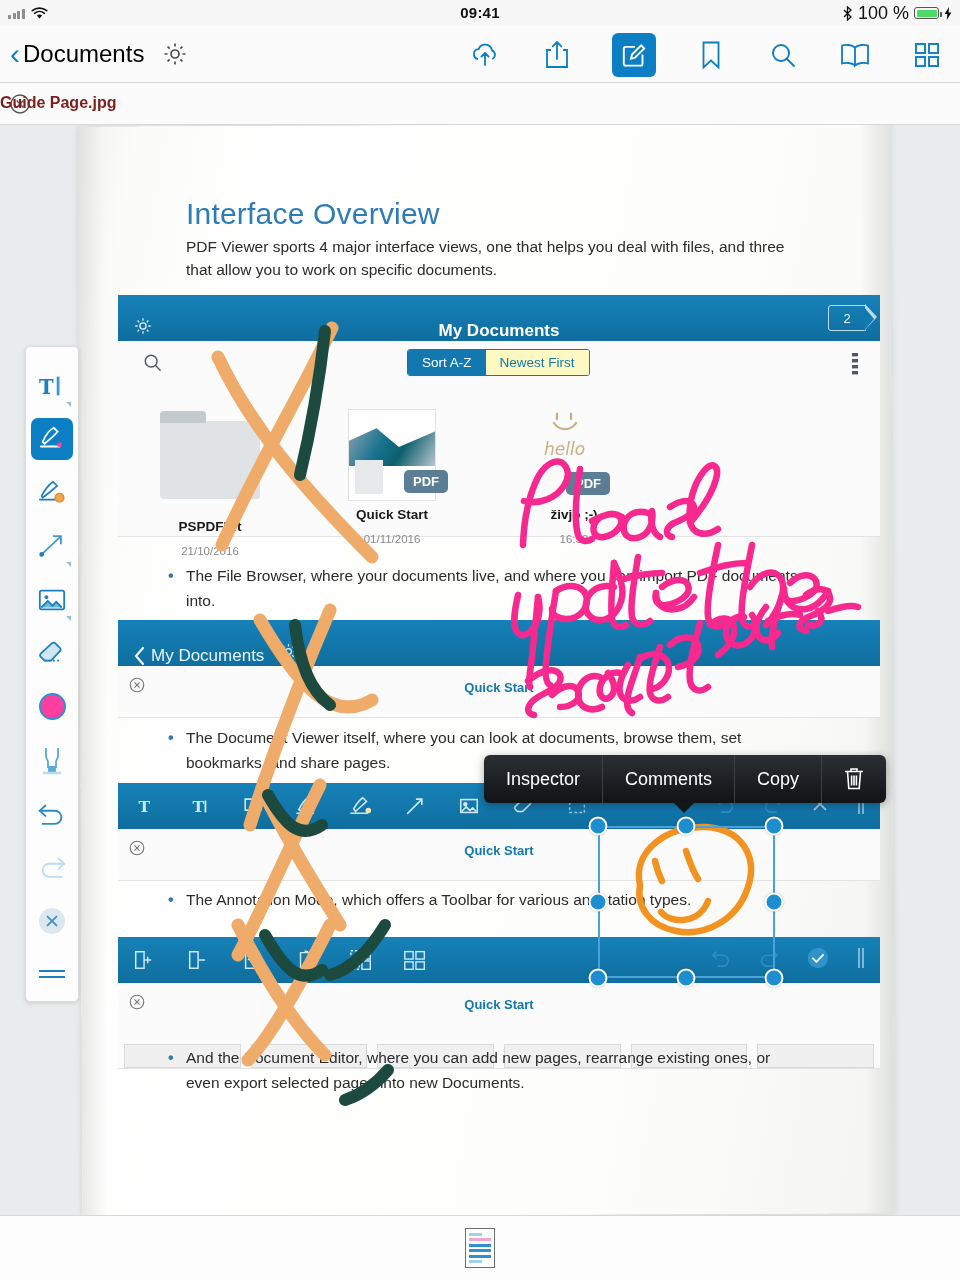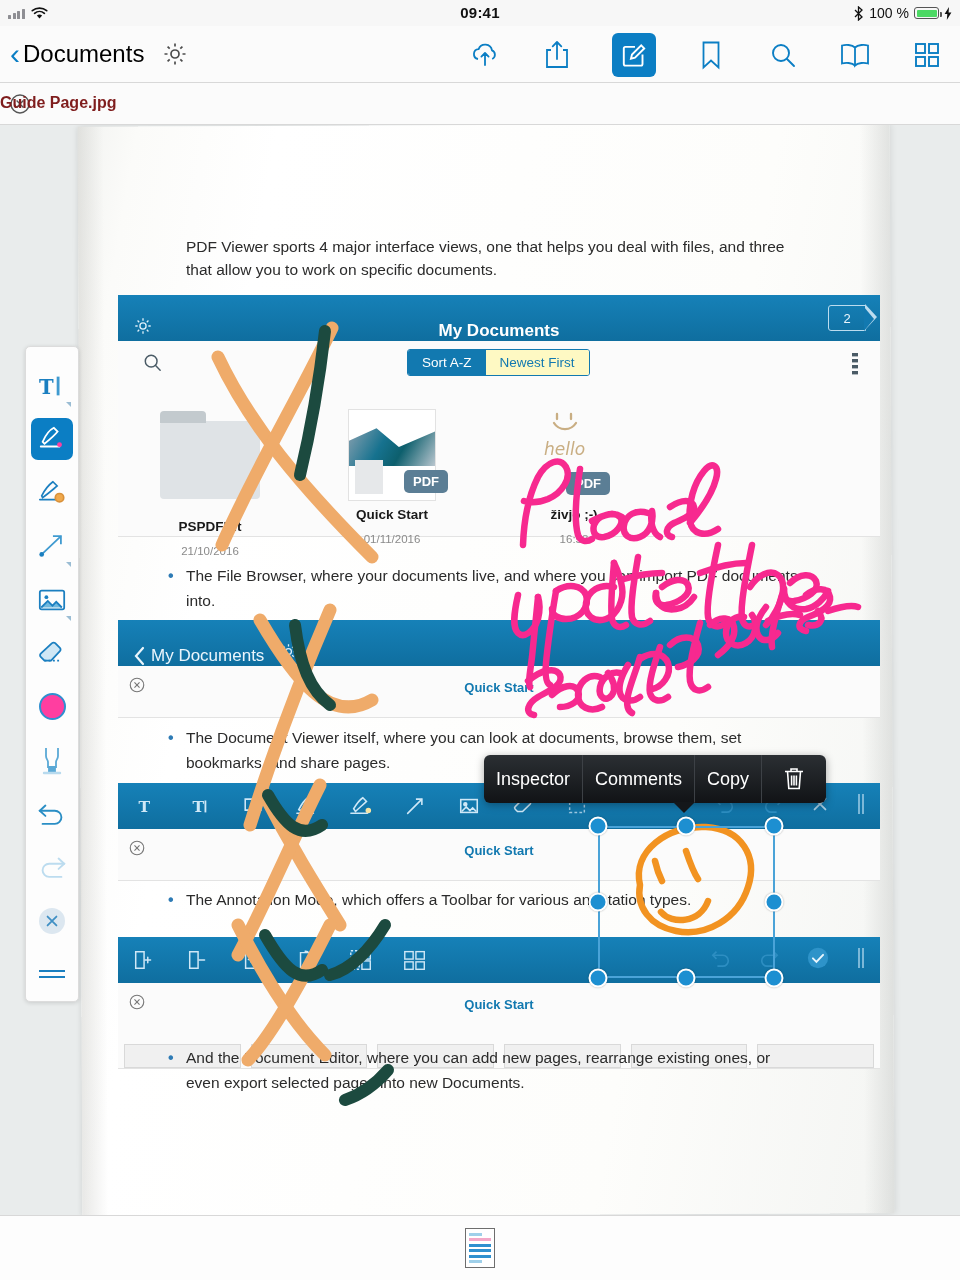--- a/index.html
+++ b/index.html
@@ -14,21 +14,21 @@
   
   .statusbar{
     position:absolute; left:0; top:0; width:960px; height:26px;
     background:#f7f7f7;
     display:flex; align-items:center;
   }
   .sb-left{ position:absolute; left:8px; top:0; height:26px; display:flex; align-items:center; gap:6px;}
   .sb-center{ position:absolute; left:0; width:960px; text-align:center; top:4px;
     font-size:15px; font-weight:600; color:#111; letter-spacing:.2px;}
   .sb-right{ position:absolute; right:8px; top:0; height:26px; display:flex; align-items:center; gap:5px;}
-  .sb-right .pct{ font-size:14px; color:#111; font-weight:500;}
+  .sb-right .pct{ font-size:18px; color:#111; font-weight:500;}
   .bars{ display:flex; align-items:flex-end; gap:1.5px; height:11px;}
   .bars i{ display:block; width:3px; background:#8e8e93; border-radius:.5px;}
   .bars i:nth-child(1){height:4px}
   .bars i:nth-child(2){height:6px}
   .bars i:nth-child(3){height:8px}
   .bars i:nth-child(4){height:10px}
   .batt{
     width:25px;height:12px;border:1.5px solid #555;border-radius:3px;padding:1.5px;position:relative;
   }
   .batt:after{content:"";position:absolute;right:-3.5px;top:3.5px;width:2px;height:5px;background:#555;border-radius:0 1px 1px 0;}
@@ -175,21 +175,21 @@
 
   
   .ctxmenu{
     position:absolute; left:484px; top:630px; height:48px;
     background:linear-gradient(180deg,#2b2f33,#111316);
     border-radius:6px; display:flex; align-items:stretch; overflow:hidden;
     box-shadow:0 2px 8px rgba(0,0,0,.35);
   }
   .ctxmenu .mi{
     display:flex;align-items:center;justify-content:center;
-    padding:0 12px; color:#fff; font-size:18px; cursor:pointer;
+    padding:0 22px; color:#fff; font-size:18px; cursor:pointer;
     border-right:1px solid #3d4146;
   }
   .ctxmenu .mi:last-child{ border-right:none; padding:0 20px;}
   .ctxarrow{
     position:absolute; left:673px; top:677px; width:0;height:0;
     border-left:11px solid transparent;border-right:11px solid transparent;
     border-top:11px solid #14171a;
   }
 
   
@@ -336,20 +336,21 @@
     </svg>
   </div>
   <div class="title">Guide Page.jpg</div>
 </div>
 
 <div class="canvas">
   <div class="paper"></div>
 
   <div class="doc">
 
+    <h1 class="doc-h1">Interface Overview</h1>
     <div class="doc-intro">PDF Viewer sports 4 major interface views, one that helps you deal with files, and three that allow you to work on specific documents.</div>
 
     <div class="panel" style="top:170px;">
       <div class="bar grad">
         <span style="margin-left:14px">
           <svg width="22" height="22" viewBox="0 0 30 30">
               <g fill="none" stroke="#dff0fb" stroke-width="1.8">
             <circle cx="15" cy="15" r="4.2"></circle>
             <path d="M15 4.5v3.2M15 22.3v3.2M4.5 15h3.2M22.3 15h3.2M7.6 7.6l2.2 2.2M20.2 20.2l2.2 2.2M22.4 7.6l-2.2 2.2M9.8 20.2l-2.2 2.2"></path>
           </g>

